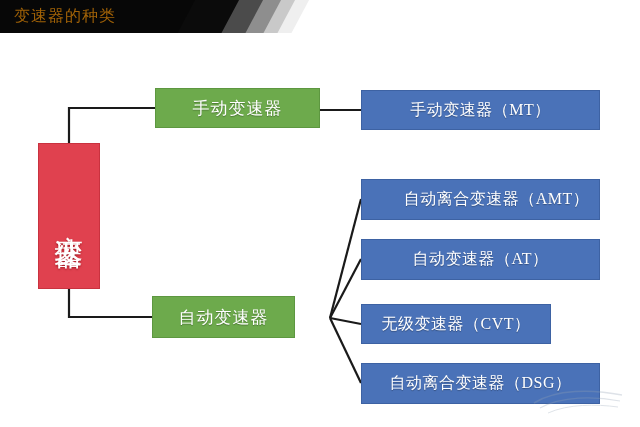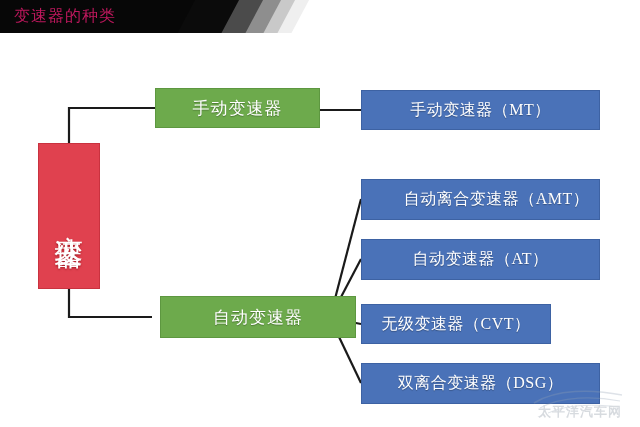--- a/index.html
+++ b/index.html
@@ -50,21 +50,21 @@
   .bs2 { left: 230px;  width: 26px;  background: #4b4b4b; }
   .bs3 { left: 254px;  width: 20px;  background: #8e8e8e; }
   .bs4 { left: 272px;  width: 16px;  background: #c9c9c9; }
   .bs5 { left: 286px;  width: 14px;  background: #efefef; }
 
   .banner-title {
     position: absolute;
     left: 14px;
     top: 5px;
     font-size: 16px;
-    color: #be185d;
+    color: #a16207;
     letter-spacing: 1px;
     line-height: 22px;
     white-space: nowrap;
     font-family: "DejaVu Sans", "Liberation Sans", sans-serif;
   }
 
   
   .wires {
     position: absolute;
     left: 0;
@@ -110,23 +110,23 @@
     letter-spacing: 1px;
     font-family: Liberation Serif, serif;
   }
   .green-manual {
     left: 155px;
     top: 88px;
     width: 165px;
     height: 40px;
   }
   .green-auto {
-    left: 160px;
+    left: 152px;
     top: 296px;
-    width: 196px;
+    width: 143px;
     height: 42px;
   }
 
   .node-blue {
     background: #4a72b8;
     border: 1px solid #3d62a3;
     font-size: 16px;
     letter-spacing: 0.5px;
     font-family: Liberation Serif, serif;
   }
@@ -203,25 +203,24 @@
   <div class="node node-blue blue-amt">
     <span>自动离合变速器（AMT）</span>
   </div>
   <div class="node node-blue blue-at">
     <span>自动变速器（AT）</span>
   </div>
   <div class="node node-blue blue-cvt">
     <span>无级变速器（CVT）</span>
   </div>
   <div class="node node-blue blue-dsg">
-    <span>双离合变速器（DSG）</span>
+    <span>自动离合变速器（DSG）</span>
   </div>
 
   <div class="watermark">
     <svg width="104" height="36" viewBox="0 0 104 36" xmlns="http://www.w3.org/2000/svg">
       <path d="M4 16 C 26 2, 62 2, 92 8" fill="none" stroke="#93a2b4" stroke-width="1.6"></path>
       <path d="M10 21 C 32 9, 64 9, 90 14" fill="none" stroke="#93a2b4" stroke-width="1.2"></path>
       <path d="M18 26 C 38 17, 66 17, 88 20" fill="none" stroke="#93a2b4" stroke-width="1"></path>
     </svg>
-    <span class="wm-text">太平洋汽车网</span>
   </div>
 
 </div>
 
 </body></html>

